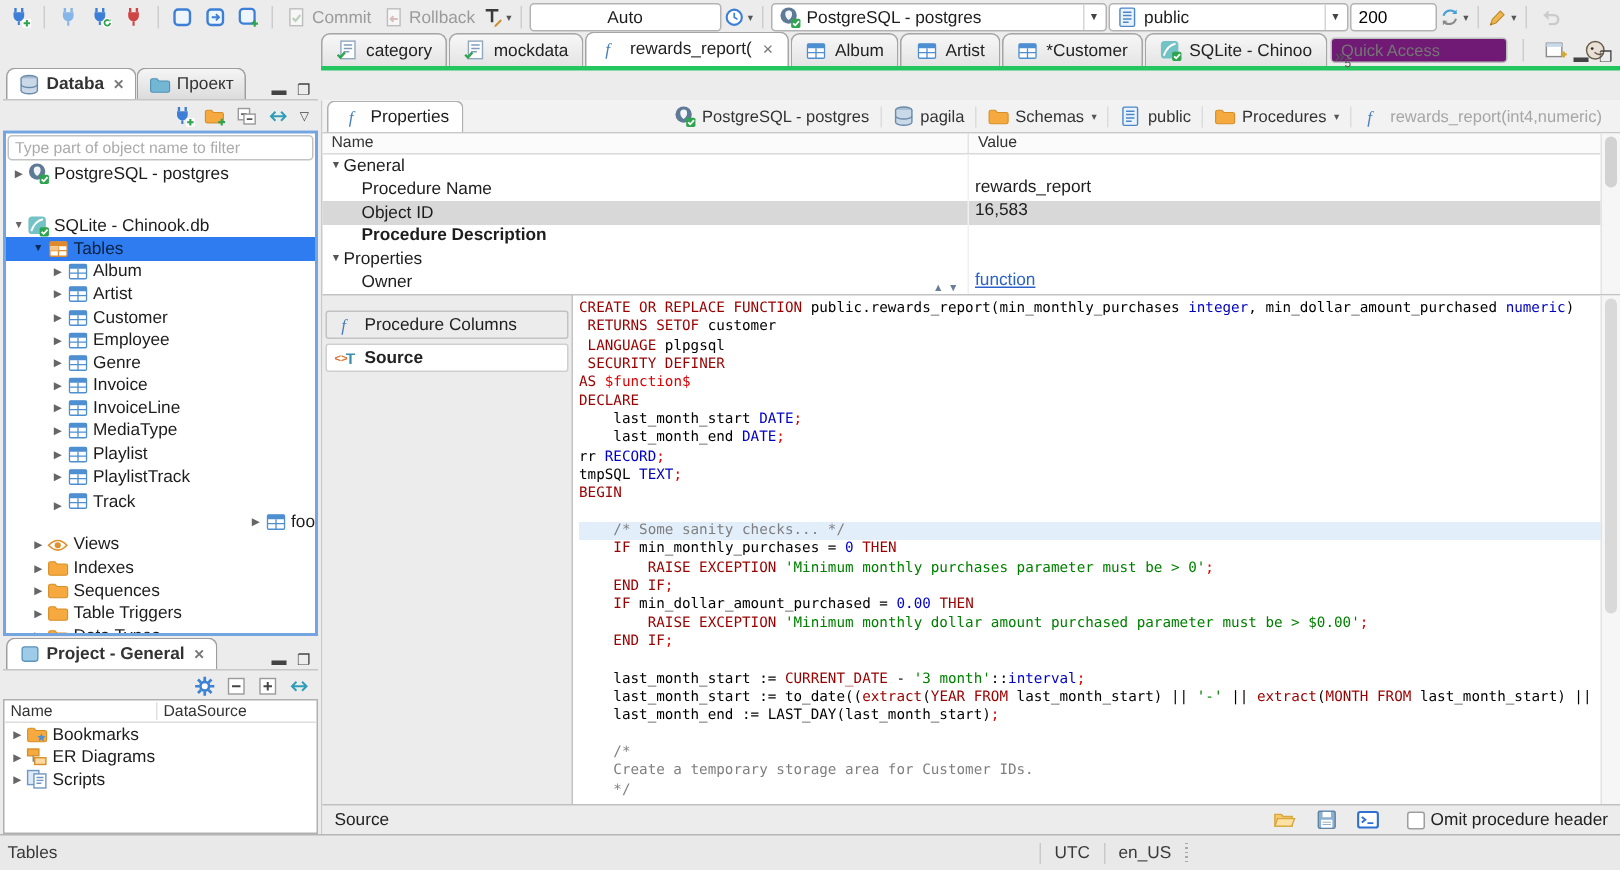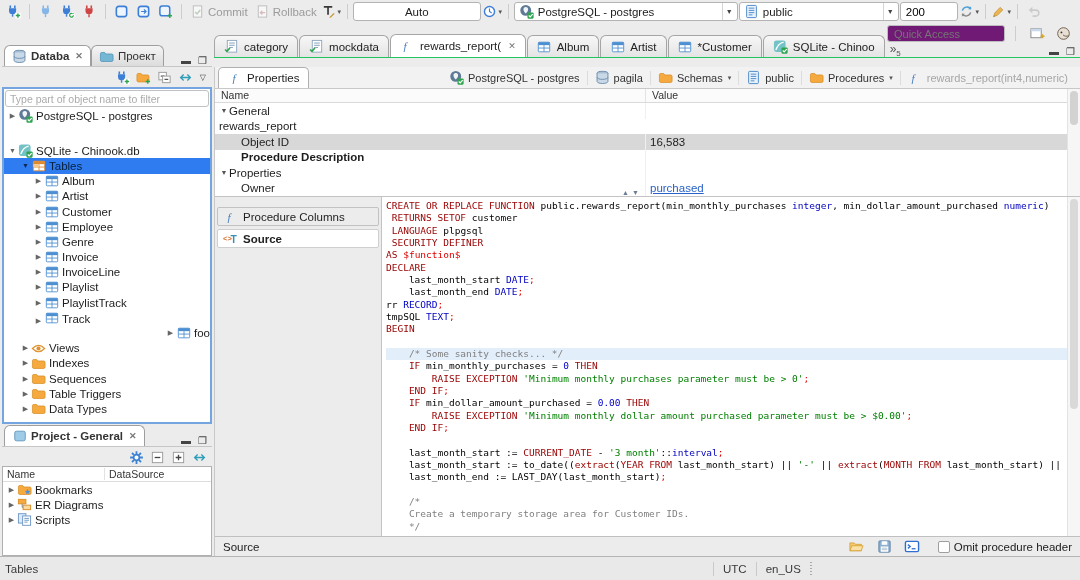--- a/index.html
+++ b/index.html
@@ -37,42 +37,42 @@
 .trow .ticon{width:15px;height:14px;display:flex;align-items:center;justify-content:center;margin-right:3px;flex:0 0 15px}
 .trow.selected{background:#2e7cf0;color:#06203f}
 .trow.selected .arr{color:#0a2a55}
 
 .proj-panel{position:absolute;left:2px;top:424px;width:210px;height:132px}
 .projbody{position:absolute;left:0;right:0;top:42px;bottom:0;border:1px solid #b0b0b0;background:#fff}
 .proj-header{display:flex;height:15px;font-size:10.5px;color:#333;border-bottom:1px solid #ddd;align-items:center}
 .proj-header .c1{width:102px;padding-left:4px;border-right:1px solid #e2e2e2}
 
 .statusbar{position:absolute;left:0;right:0;bottom:0;height:24px;background:#e9e9e9;border-top:1px solid #b5b5b5;display:flex;align-items:center;font-size:11.5px;color:#3a3a3a;padding:0 5px}
-.sb-mid{position:absolute;left:704px;display:flex;align-items:center;height:100%}
+.sb-mid{position:absolute;left:684px;display:flex;align-items:center;height:100%}
 .sb-sep{width:1px;height:14px;background:#c9c9c9;margin:0 9px}
 
-.etabbar{position:absolute;left:214px;top:44px;right:0;height:14px;display:flex;align-items:flex-end;border-bottom:1px solid #22c55e}
+.etabbar{position:absolute;left:214px;top:33px;right:0;height:14px;display:flex;align-items:flex-end;border-bottom:3px solid #22c55e}
 .etab{display:inline-flex;align-items:center;gap:5px;height:22px;padding:0 9px;border:1px solid #a5a5a5;border-bottom:none;border-radius:6px 6px 0 0;background:linear-gradient(#f7f7f7,#e4e4e4);font-size:11.5px;margin-right:1px;white-space:nowrap;color:#222}
 .etab.active{background:#fff;height:23px;position:relative;z-index:2}
 .eicon{width:15px;height:14px;display:flex;align-items:center;justify-content:center}
 .eoverflow{color:#555;font-size:12px;margin-left:4px;align-self:center}
 .eoverflow sub{font-size:8px}
 .editor-body{position:absolute;left:214px;top:67px;right:0;bottom:24px;background:#fff;border-left:1px solid #c9c9c9}
 .props-row{height:22px;display:flex;align-items:flex-end;border-bottom:1px solid #c8c8c8;background:#f2f2f2}
 .itab{display:inline-flex;align-items:center;gap:4px;height:21px;padding:0 9px;margin-left:3px;border:1px solid #b0b0b0;border-bottom:none;border-radius:5px 5px 0 0;background:#fff;font-size:11.5px}
 .breadcrumb{margin-left:auto;display:flex;align-items:center;gap:3px;height:100%;padding-right:8px;font-size:11px;color:#333}
 .bc-item{display:flex;align-items:center;gap:4px;padding:0 4px;height:18px;border-radius:3px;white-space:nowrap}
 .bc-item .caret{font-size:7px}
 .bc-item.muted{color:#a6a6a6}
 .bc-div{width:1px;height:14px;background:#dcdcdc}
 
 .grid{height:107px;position:relative;overflow:hidden}
 .grid-header{display:flex;height:14px;font-size:10.5px;color:#333;border-bottom:1px solid #dadada;background:#fbfbfb}
 .grid-header .h1{width:431px;padding-left:6px;border-right:1px solid #e3e3e3}
-.grid-row{display:flex;height:15.5px;align-items:center;font-size:11.5px}
+.grid-row{display:flex;height:15.5px;align-items:flex-start;font-size:11.5px}
 .grid-row .cn{width:431px;display:flex;align-items:center;height:100%;border-right:1px solid #f0f0f0}
 .grid-row .cv{flex:1;padding-left:4px}
 .grid-row.selected{background:#d8d8d8}
 .grid-row .garr{width:10px;text-align:center;font-size:7px;color:#555;margin-left:4px}
 .grid-row .indent{width:26px}
 .grid-row.bold .cn{font-weight:bold}
 a.vlink{color:#2a62c9;text-decoration:underline}
 .gscroll{position:absolute;right:0;top:0;bottom:0;width:13px;background:#f6f6f6;border-left:1px solid #e3e3e3}
 .gthumb{position:absolute;left:2px;right:2px;top:2px;height:34px;background:#d2d2d2;border-radius:4px}
 
@@ -432,20 +432,31 @@
           </div>
           <div class="trow" style="padding-left: 29px;">
             <span class="arr">▶</span>
             <span class="ticon">
               <svg width="14" height="14" viewBox="0 0 16 16">
                 <rect x="1.5" y="2.5" width="13" height="11" rx="1" fill="#fff" stroke="#4d8fd1"></rect>
                 <rect x="1.5" y="2.5" width="13" height="3.4" fill="#4d8fd1"></rect>
                 <path d="M1.5 9.2h13M8 5.9v7.6" stroke="#4d8fd1"></path>
               </svg>
             </span>
+            <span>MediaType</span>
+          </div>
+          <div class="trow" style="padding-left: 29px;">
+            <span class="arr">▶</span>
+            <span class="ticon">
+              <svg width="14" height="14" viewBox="0 0 16 16">
+                <rect x="1.5" y="2.5" width="13" height="11" rx="1" fill="#fff" stroke="#4d8fd1"></rect>
+                <rect x="1.5" y="2.5" width="13" height="3.4" fill="#4d8fd1"></rect>
+                <path d="M1.5 9.2h13M8 5.9v7.6" stroke="#4d8fd1"></path>
+              </svg>
+            </span>
             <span>Playlist</span>
           </div>
           <div class="trow" style="padding-left: 29px;">
             <span class="arr">▶</span>
             <span class="ticon">
               <svg width="14" height="14" viewBox="0 0 16 16">
                 <rect x="1.5" y="2.5" width="13" height="11" rx="1" fill="#fff" stroke="#4d8fd1"></rect>
                 <rect x="1.5" y="2.5" width="13" height="3.4" fill="#4d8fd1"></rect>
                 <path d="M1.5 9.2h13M8 5.9v7.6" stroke="#4d8fd1"></path>
               </svg>
@@ -769,20 +780,24 @@
       </div>
       <div id="grid-rows">
           <div class="grid-row">
             <span class="cn">
               <span class="garr">▼</span>
               <span>General</span>
             </span>
             <span class="cv"></span>
           </div>
           <div class="grid-row">
+            <span class="cn">
+              <span class="indent"></span>
+              <span>Procedure Name</span>
+            </span>
             <span class="cv">rewards_report</span>
           </div>
           <div class="grid-row selected">
             <span class="cn">
               <span class="indent"></span>
               <span>Object ID</span>
             </span>
             <span class="cv">16,583</span>
           </div>
           <div class="grid-row bold">
@@ -797,21 +812,21 @@
               <span class="garr">▼</span>
               <span>Properties</span>
             </span>
             <span class="cv"></span>
           </div>
           <div class="grid-row">
             <span class="cn">
               <span class="indent"></span>
               <span>Owner</span>
             </span>
-            <span class="cv"><a class="vlink" href="#">purchased</a></span>
+            <span class="cv"><a class="vlink" href="#">function</a></span>
           </div>
         </div>
       <div class="gscroll">
           <div class="gthumb"></div>
         </div>
     </div>
 
     <div class="sash">
       <div class="arrows">
           <span>▲</span>

